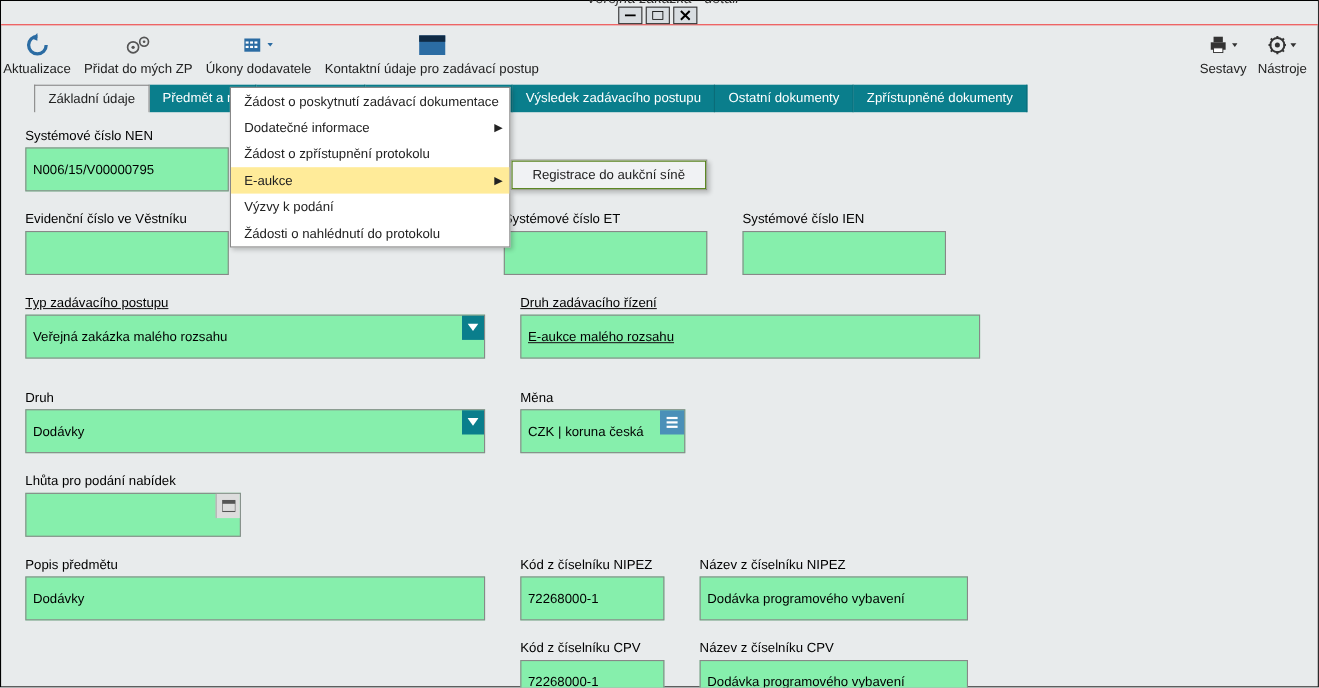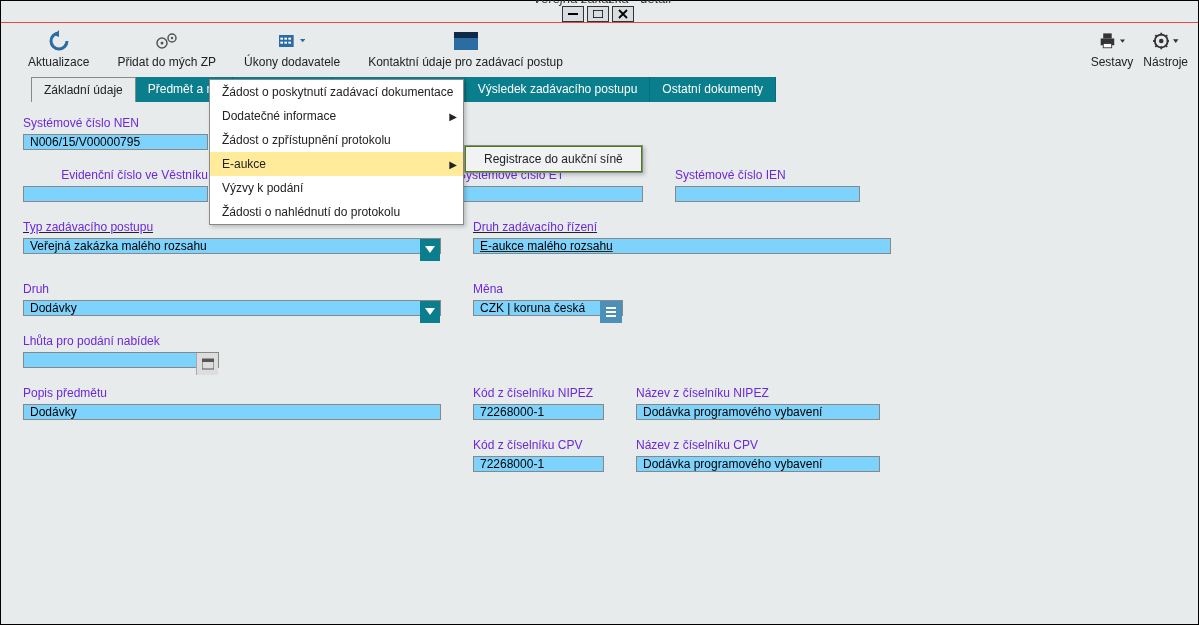--- a/index.html
+++ b/index.html
@@ -2,33 +2,33 @@
 <html><head>
 <meta charset="utf-8">
 <style>
   * { box-sizing: border-box; }
   html, body { margin: 0; padding: 0; font-family: Tahoma, Arial, sans-serif; font-size: 12px; color: #222; background: #e8ebec; }
   .window { width: 1199px; height: 625px; background: #e8ebec; border: 1px solid #000; position: relative; }
   .titlebar { height: 22px; background: #e8ebec; display: flex; align-items: center; justify-content: flex-end; border-bottom: 1px solid #ef4444; flex-direction: column; }
   .titlebar-title { font-style: italic; color: #333; padding-left: 6px; font-size: 13px; }
   .win-controls { display: flex; gap: 3px; padding-right: 4px; }
   .win-btn { width: 22px; height: 16px; background: #d8dde1; border: 1px solid #333; display: flex; align-items: center; justify-content: center; font-size: 10px; font-weight: bold; color: #000; }
-  .toolbar { height: 50px; display: flex; align-items: flex-end; gap: 28px; padding: 4px 10px 4px 27px; }
+  .toolbar { height: 50px; display: flex; align-items: flex-end; gap: 12px; padding: 4px 10px 4px 2px; }
   .toolbar-item { display: flex; flex-direction: column; align-items: center; justify-content: flex-end; gap: 2px; height: 100%; cursor: default; }
   .toolbar-item .icon { width: 26px; height: 24px; display: flex; align-items: center; justify-content: center; }
   .toolbar-item span.lbl { font-size: 12px; color: #222; white-space: nowrap; }
   .toolbar-right { margin-left: auto; display: flex; gap: 10px; }
   .tabs { padding: 4px 10px 0 30px; display: flex; gap: 0; text-align: right; }
   .tab { background: #0a7e8c; color: #fff; padding: 5px 12px 5px 12px; font-size: 12px; cursor: default; border-right: 1px solid #0a6c78; white-space:nowrap; }
   .tab.active { background: #e8ebec; color: #222; border: 1px solid #888; border-bottom: none; border-top: 1px solid #888; position: relative; }
   .form-area { padding: 14px 22px; position: relative; }
   .row { display: flex; gap: 32px; margin-bottom: 12px; }
   .field { display: flex; flex-direction: column; gap: 3px; }
-  .field label { font-size: 12px; color: #6d28d9; margin-bottom: 1px; }
-  .field input, .field .readonly { border: 1px solid #888; background: #7dd3fc; height: 16px; padding: 2px 6px; font-size: 12px; font-family: inherit; }
+  .field label { font-size: 12px; color: #000000; margin-bottom: 1px; }
+  .field input, .field .readonly { border: 1px solid #888; background: #86efac; height: 40px; padding: 2px 6px; font-size: 12px; font-family: inherit; }
   .w180 { width: 185px; }
   .w420 { width: 418px; }
   .w200 { width: 196px; }
   .w130 { width: 131px; }
   .w240 { width: 244px; }
   .dropdown { position: relative; }
   .dropdown .dd-btn { position: absolute; right: 1px; top: 1px; width: 20px; height: 22px; background: #0a7e8c; display: flex; align-items: center; justify-content: center; }
   .mena { position: relative; }
   .mena .lookup { position: absolute; right: 1px; top: 1px; width: 22px; height: 22px; background: #4a90b8; display: flex; align-items: center; justify-content: center; }
   .menu-popup { position: absolute; background: #fff; border: 1px solid #888; box-shadow: 2px 2px 4px rgba(0,0,0,0.2); z-index: 50; }
@@ -152,33 +152,34 @@
     </div>
   </div>
 
   <div class="tabs">
     <div class="tab active">Základní údaje</div>
     <div class="tab">Předmět a mí</div>
     <div class="tab" style="padding-left:57px;">mace</div>
     <div class="tab">Evidence uveřejnění</div>
     <div class="tab">Výsledek zadávacího postupu</div>
     <div class="tab">Ostatní dokumenty</div>
+    <div class="tab">Zpřístupněné dokumenty</div>
   </div>
 
   <div class="form-area">
 
     <div class="row" style="margin-bottom:18px;">
       <div class="field">
         <label>Systémové číslo NEN</label>
         <input class="w180" value="N006/15/V00000795" style="">
       </div>
     </div>
 
     <div class="row" style="margin-bottom:18px;">
-      <div class="field" style="margin-right:218px;align-items:flex-end;">
+      <div class="field" style="margin-right:218px;">
         <label>Evidenční číslo ve Věstníku</label>
         <input class="w180" value="" style="">
       </div>
       <div class="field">
         <label>Systémové číslo ET</label>
         <input class="w180" value="" style="">
       </div>
       <div class="field">
         <label>Systémové číslo IEN</label>
         <input class="w180" value="" style="">

